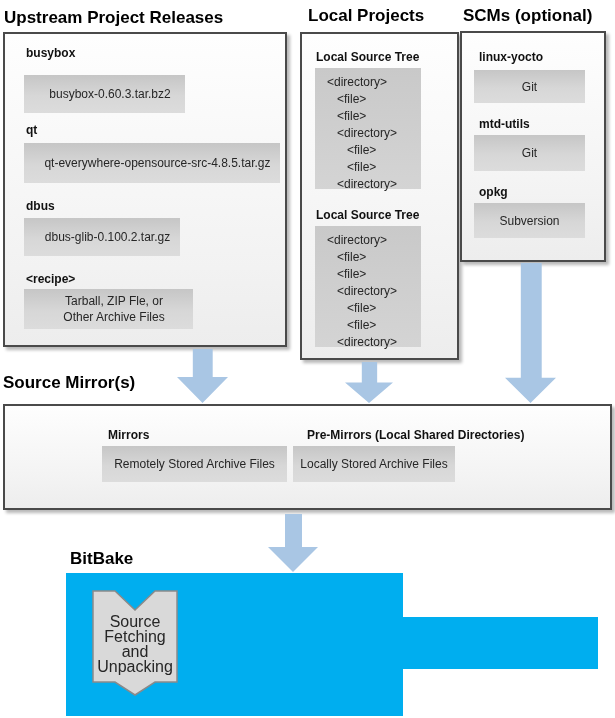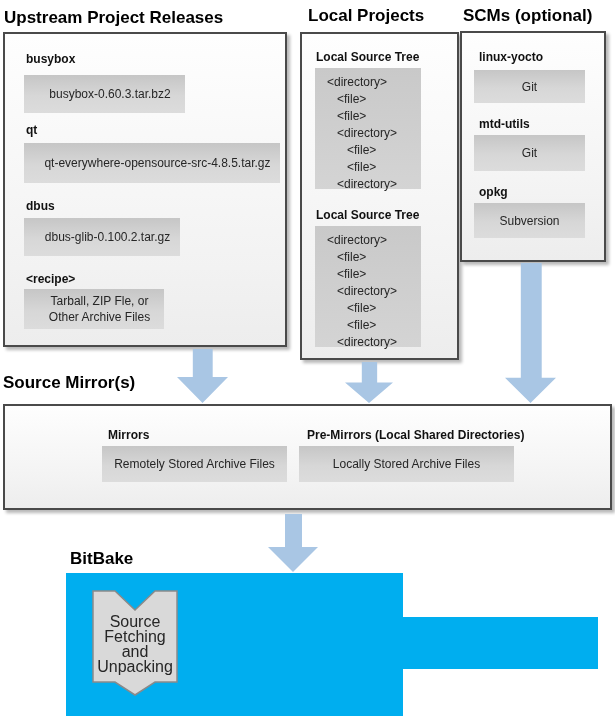--- a/index.html
+++ b/index.html
@@ -48,34 +48,34 @@
     font-size:16px; line-height:15px; color:#262626; white-space:pre-line;
   }
 </style>
 </head>
 <body>
 
 <div id="stage">
 
   <div class="h1" style="left:4px; top:8px;">Upstream Project Releases</div>
   <div class="panel" style="left:3px; top:32px; width:284px; height:315px;">
-    <div class="lbl" style="left:21px; top:18px;">busybox</div>
+    <div class="lbl" style="left:21px; top:12px;">busybox</div>
     <div class="gbox padded" style="left:19px; top:41px; width:161px; height:38px;">
       <span>busybox-0.60.3.tar.bz2</span>
     </div>
     <div class="lbl" style="left:21px; top:89px;">qt</div>
     <div class="gbox padded" style="left:19px; top:109px; width:256px; height:40px;">
       <span>qt-everywhere-opensource-src-4.8.5.tar.gz</span>
     </div>
     <div class="lbl" style="left:21px; top:165px;">dbus</div>
     <div class="gbox padded" style="left:19px; top:184px; width:156px; height:38px;">
       <span>dbus-glib-0.100.2.tar.gz</span>
     </div>
     <div class="lbl" style="left:21px; top:238px;">&lt;recipe&gt;</div>
-    <div class="gbox padded" style="left:19px; top:255px; width:140px; height:40px;">
+    <div class="gbox padded" style="left:19px; top:255px; width:169px; height:40px;">
       <span class="prelines">Tarball, ZIP Fle, or
 Other Archive Files</span>
     </div>
   </div>
 
   <div class="h1" style="left:308px; top:6px;">Local Projects</div>
   <div class="panel" style="left:300px; top:32px; width:159px; height:328px;">
     <div class="lbl" style="left:14px; top:16px;">Local Source Tree</div>
     <div class="tree" style="left:13px; top:34px; width:106px; height:121px;">&lt;directory&gt;
    &lt;file&gt;
@@ -114,21 +114,21 @@
   <div class="arrow arr2"></div>
   <div class="arrow arr3"></div>
 
   <div class="h1" style="left:3px; top:373px;">Source Mirror(s)</div>
   <div class="panel" style="left:3px; top:404px; width:609px; height:106px;">
     <div class="lbl" style="left:103px; top:22px;">Mirrors</div>
     <div class="gbox center" style="left:97px; top:40px; width:185px; height:36px;">
       <span>Remotely Stored Archive Files</span>
     </div>
     <div class="lbl" style="left:302px; top:22px;">Pre-Mirrors (Local Shared Directories)</div>
-    <div class="gbox center" style="left:294px; top:40px; width:215px; height:36px;">
+    <div class="gbox center" style="left:288px; top:40px; width:162px; height:36px;">
       <span>Locally Stored Archive Files</span>
     </div>
   </div>
 
   <div class="arrow arr4"></div>
 
   <div class="h1" style="left:70px; top:549px;">BitBake</div>
   <div class="cyan" id="bb-main"></div>
   <div class="cyan" id="bb-tab"></div>
 

